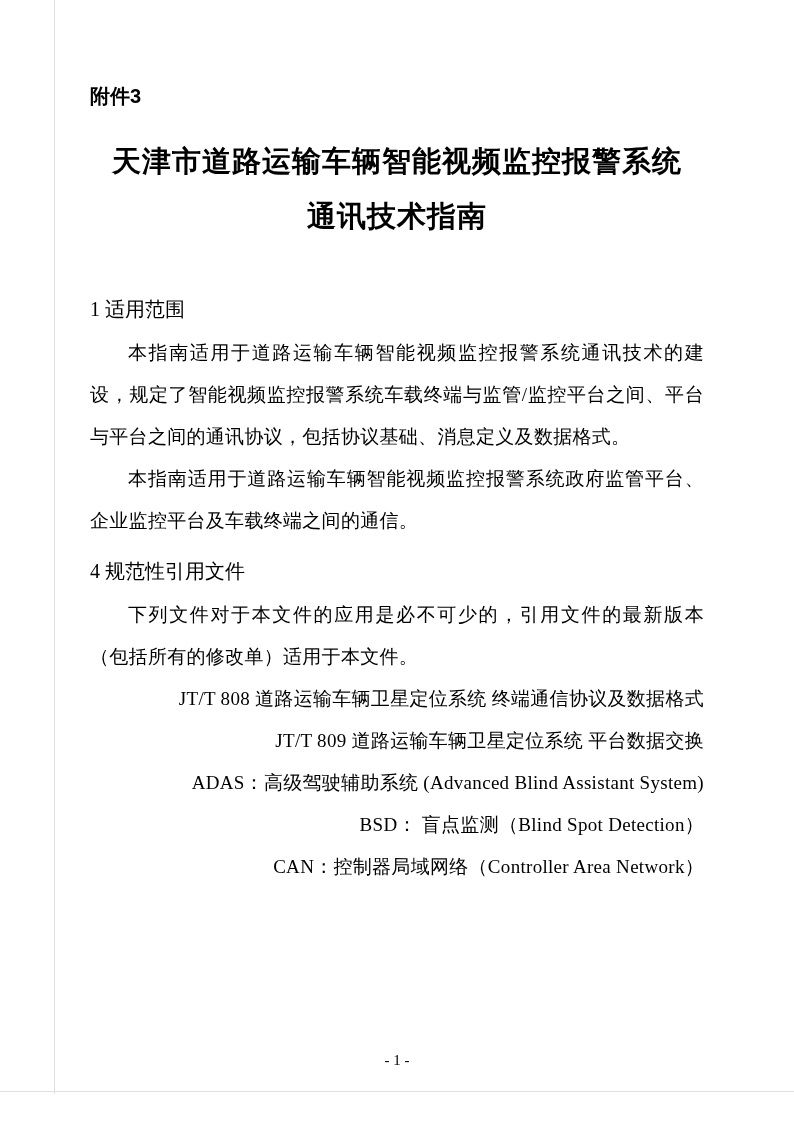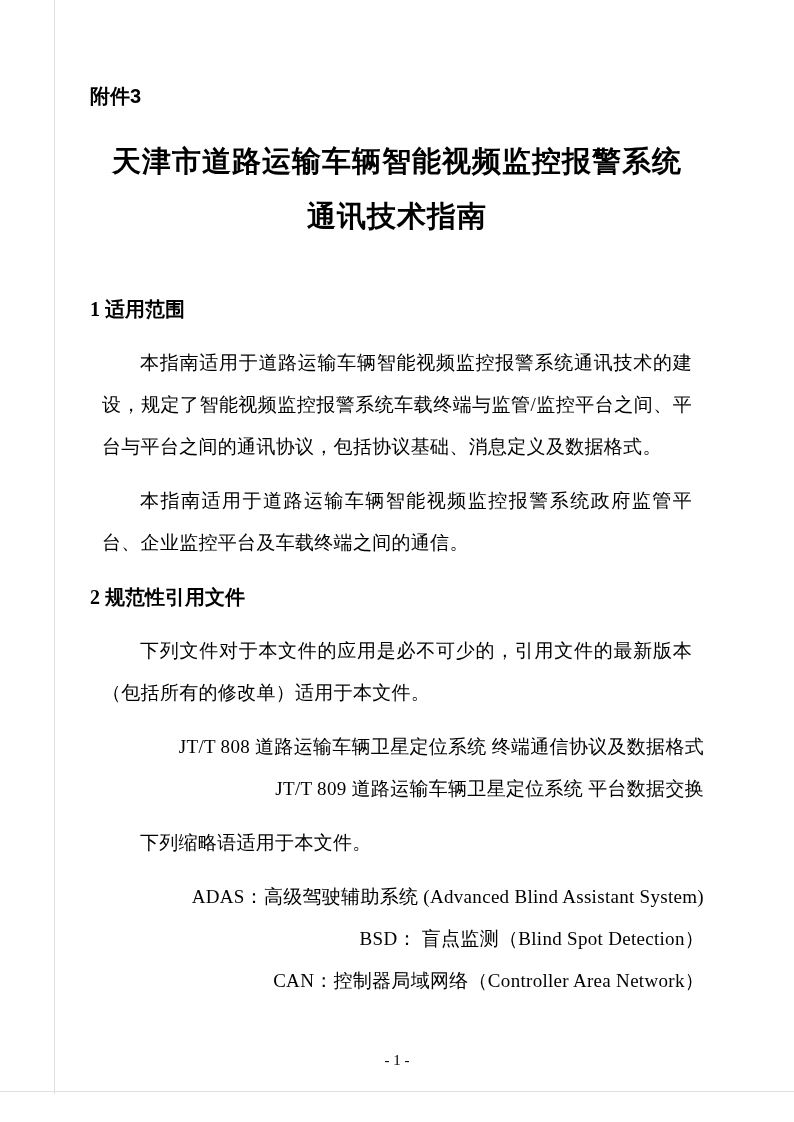--- a/index.html
+++ b/index.html
@@ -51,31 +51,31 @@
     letter-spacing: 1px;
     line-height: 55px;
     margin: 0 0 44px 0;
   }
   .doc-title .title-line {
     display: block;
     text-align: center;
   }
   .section-heading {
     font-size: 20px;
-    font-weight: bold;
+    font-weight: normal;
     line-height: 42px;
     margin: 8px 0 2px 0;
   }
   .para {
     font-size: 19px;
     line-height: 42px;
     text-align: justify;
     text-indent: 2em;
     letter-spacing: 0.3px;
-    margin: 12px;
+    margin: 0;
   }
   .line-item {
     font-size: 19px;
     line-height: 42px;
     text-indent: 2em;
     letter-spacing: 0.3px;
     margin: 0;
     white-space: nowrap;
     text-align: right;
   }
@@ -103,31 +103,30 @@
     <span class="title-line">天津市道路运输车辆智能视频监控报警系统</span>
     <span class="title-line">通讯技术指南</span>
   </h1>
 
   <h2 class="section-heading">1 适用范围</h2>
 
   <p class="para">本指南适用于道路运输车辆智能视频监控报警系统通讯技术的建设，规定了智能视频监控报警系统车载终端与监管/监控平台之间、平台与平台之间的通讯协议，包括协议基础、消息定义及数据格式。</p>
 
   <p class="para">本指南适用于道路运输车辆智能视频监控报警系统政府监管平台、企业监控平台及车载终端之间的通信。</p>
 
-  <h2 class="section-heading">2 规范性引用文件</h2>
+  <h2 class="section-heading">4 规范性引用文件</h2>
 
   <p class="para">下列文件对于本文件的应用是必不可少的，引用文件的最新版本（包括所有的修改单）适用于本文件。</p>
 
   <p class="line-item">JT/T 808 道路运输车辆卫星定位系统 终端通信协议及数据格式</p>
 
   <p class="line-item">JT/T 809 道路运输车辆卫星定位系统 平台数据交换</p>
 
 
 
-  <p class="para">下列缩略语适用于本文件。</p>
 
   <p class="line-item">ADAS：高级驾驶辅助系统 (Advanced Blind Assistant System)</p>
 
 
   <p class="line-item">BSD： 盲点监测（Blind Spot Detection）</p>
 
   <p class="line-item">CAN：控制器局域网络（Controller Area Network）</p>
 
   <div class="footer">- 1 -</div>
 

